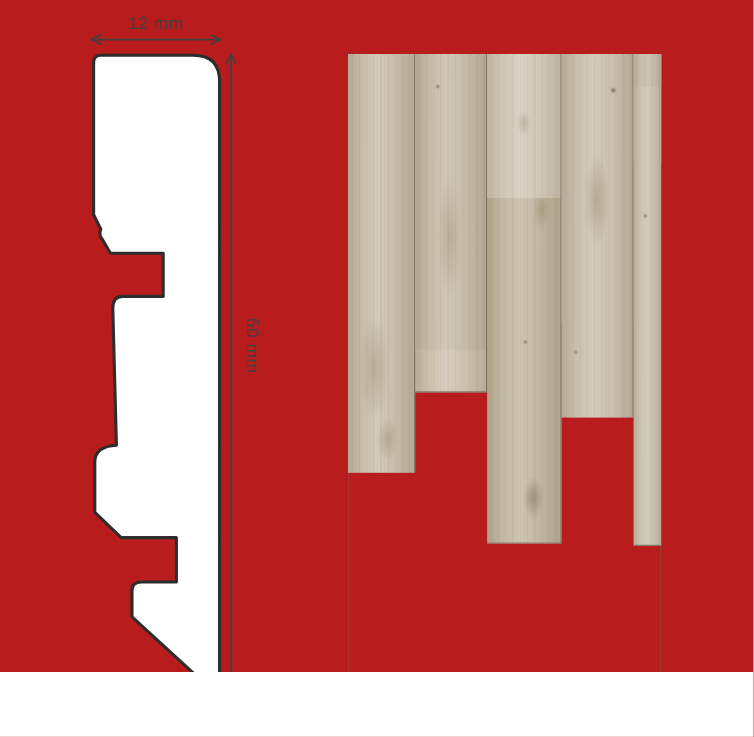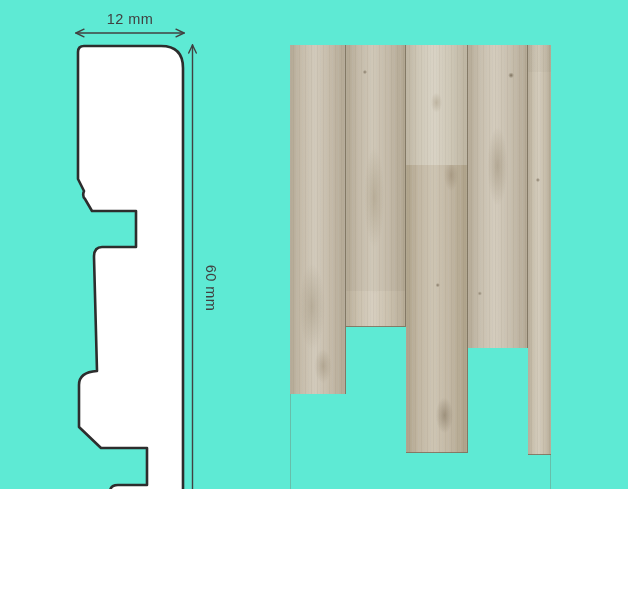--- a/index.html
+++ b/index.html
@@ -1,17 +1,17 @@
 <!DOCTYPE html>
 <html><head>
 <meta charset="utf-8">
 <style>
   html,body{margin:0;padding:0;background:#ffffff;}
   .stage{
-    position:relative;width:628px;height:489px;background:#5eead4;
+    position:relative;width:628px;height:560px;background:#b91c1c;
     overflow:hidden;font-family:"Liberation Sans",sans-serif;
   }
   .tech-drawing{position:absolute;left:0;top:0;}
   .profile{fill:#ffffff;stroke:#2d2d2d;stroke-width:2.6;stroke-linejoin:round;stroke-linecap:round;}
   .dim-line{stroke:#414141;stroke-width:1.4;stroke-linecap:round;fill:none;}
   .dim-label{font-family:"Liberation Sans",sans-serif;font-size:14.5px;fill:#414141;letter-spacing:0.4px;}
   #wood-panel{
     position:absolute;box-shadow:inset 0 0 0 1px rgba(120,110,92,0.35);
   }
   .plank{position:absolute;box-sizing:border-box;}

